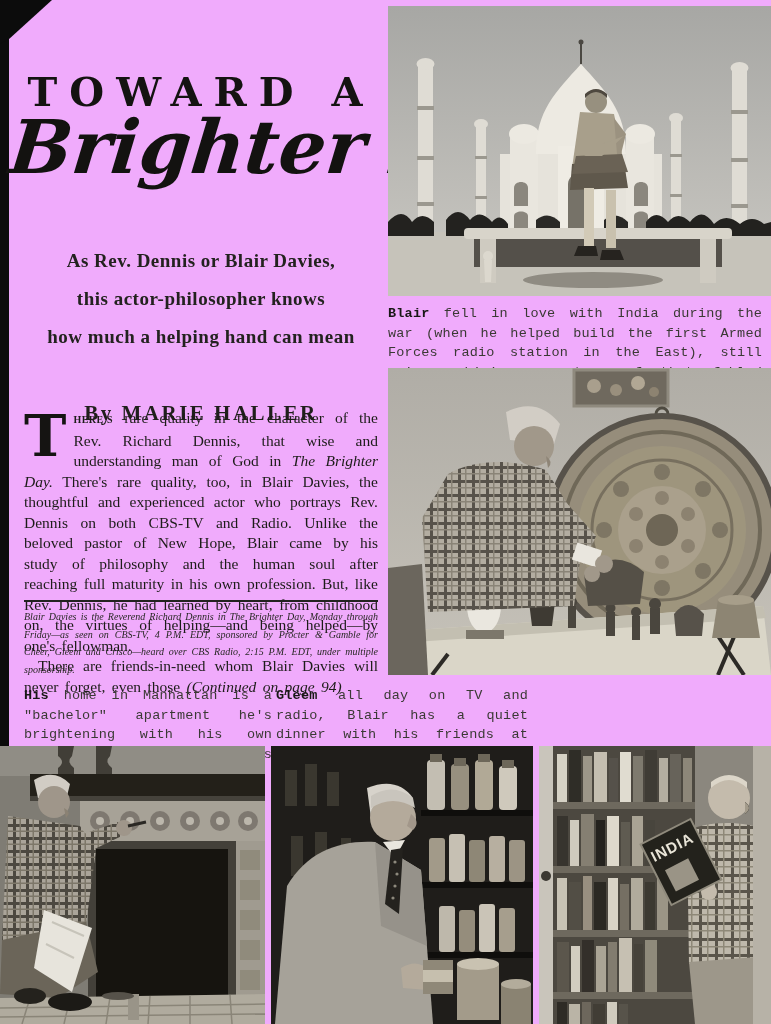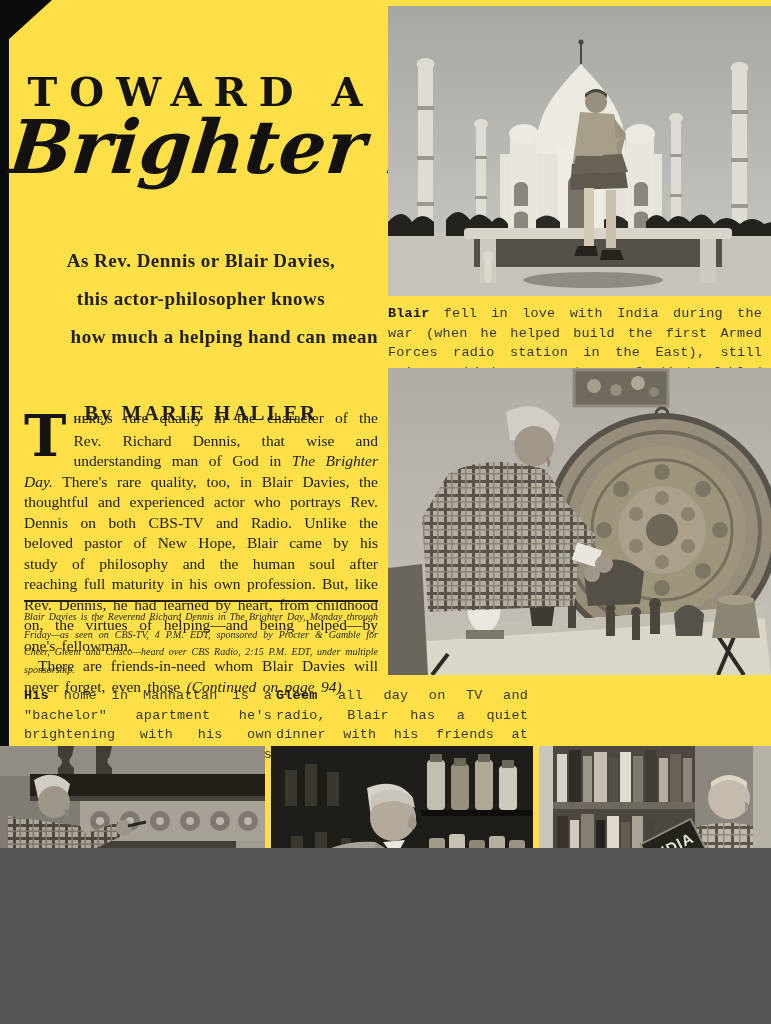--- a/index.html
+++ b/index.html
@@ -1,38 +1,38 @@
 <!DOCTYPE html>
 <html><head>
 <meta charset="utf-8">
 <style>
   * { margin:0; padding:0; box-sizing:border-box; }
   html,body { background:#555; }
   .page {
-    position:relative; width:771px; height:848px; margin:0 auto;
-    background:#fde047; overflow:hidden;
+    position:relative; width:771px; height:1024px; margin:0 auto;
+    background:#f0abfc; overflow:hidden;
     font-family:"Liberation Serif", serif; color:#1b1a18;
   }
   
   .scan-strip { position:absolute; left:0; top:0; width:9px; height:748px; background:#0c0c0c; }
   .scan-corner { position:absolute; left:0; top:0; width:52px; height:44px; background:#0c0c0c;
     clip-path:polygon(0 0,100% 0,18% 88%,0 100%); }
   .title-top {
     position:absolute; left:24px; top:68px; width:354px; text-align:center;
     font-family:"DejaVu Serif", serif; font-weight:bold; font-size:40px;
     letter-spacing:12px; color:#141311; white-space:nowrap;
   }
   .title-script {
     position:absolute; left:10px; top:104px; width:372px; text-align:center;
     font-family:"DejaVu Serif", serif; font-style:italic; font-weight:bold;
     font-size:74px; color:#131210; transform:skewX(-6deg); white-space:nowrap;
   }
   .deck { position:absolute; left:24px; width:354px; text-align:center;
     font-weight:bold; font-size:19px; color:#23221f; letter-spacing:.5px; }
-  .deck.d0 { top:250px; } .deck.d1 { top:288px; } .deck.d2 { top:326px;text-align:right; }
+  .deck.d0 { top:250px; } .deck.d1 { top:288px; } .deck.d2 { top:326px; }
   .byline { position:absolute; left:24px; top:368px; width:354px; text-align:center;
     font-weight:bold; font-size:21px; letter-spacing:2.5px; color:#201f1c;margin-top:33px; }
   .body-text {
     position:absolute; left:24px; top:408px; width:354px;
     font-size:15.5px; line-height:20.5px; text-align:justify; word-spacing:2.5px;
     color:#1d1c19;
   }
   .dropcap { float:left; font-family:"DejaVu Serif", serif; font-weight:bold;
     font-size:57px; line-height:47px; padding:4px 7px 0 0; color:#151412; }
   .smallcaps { font-size:10px; font-weight:bold; letter-spacing:.5px; }

